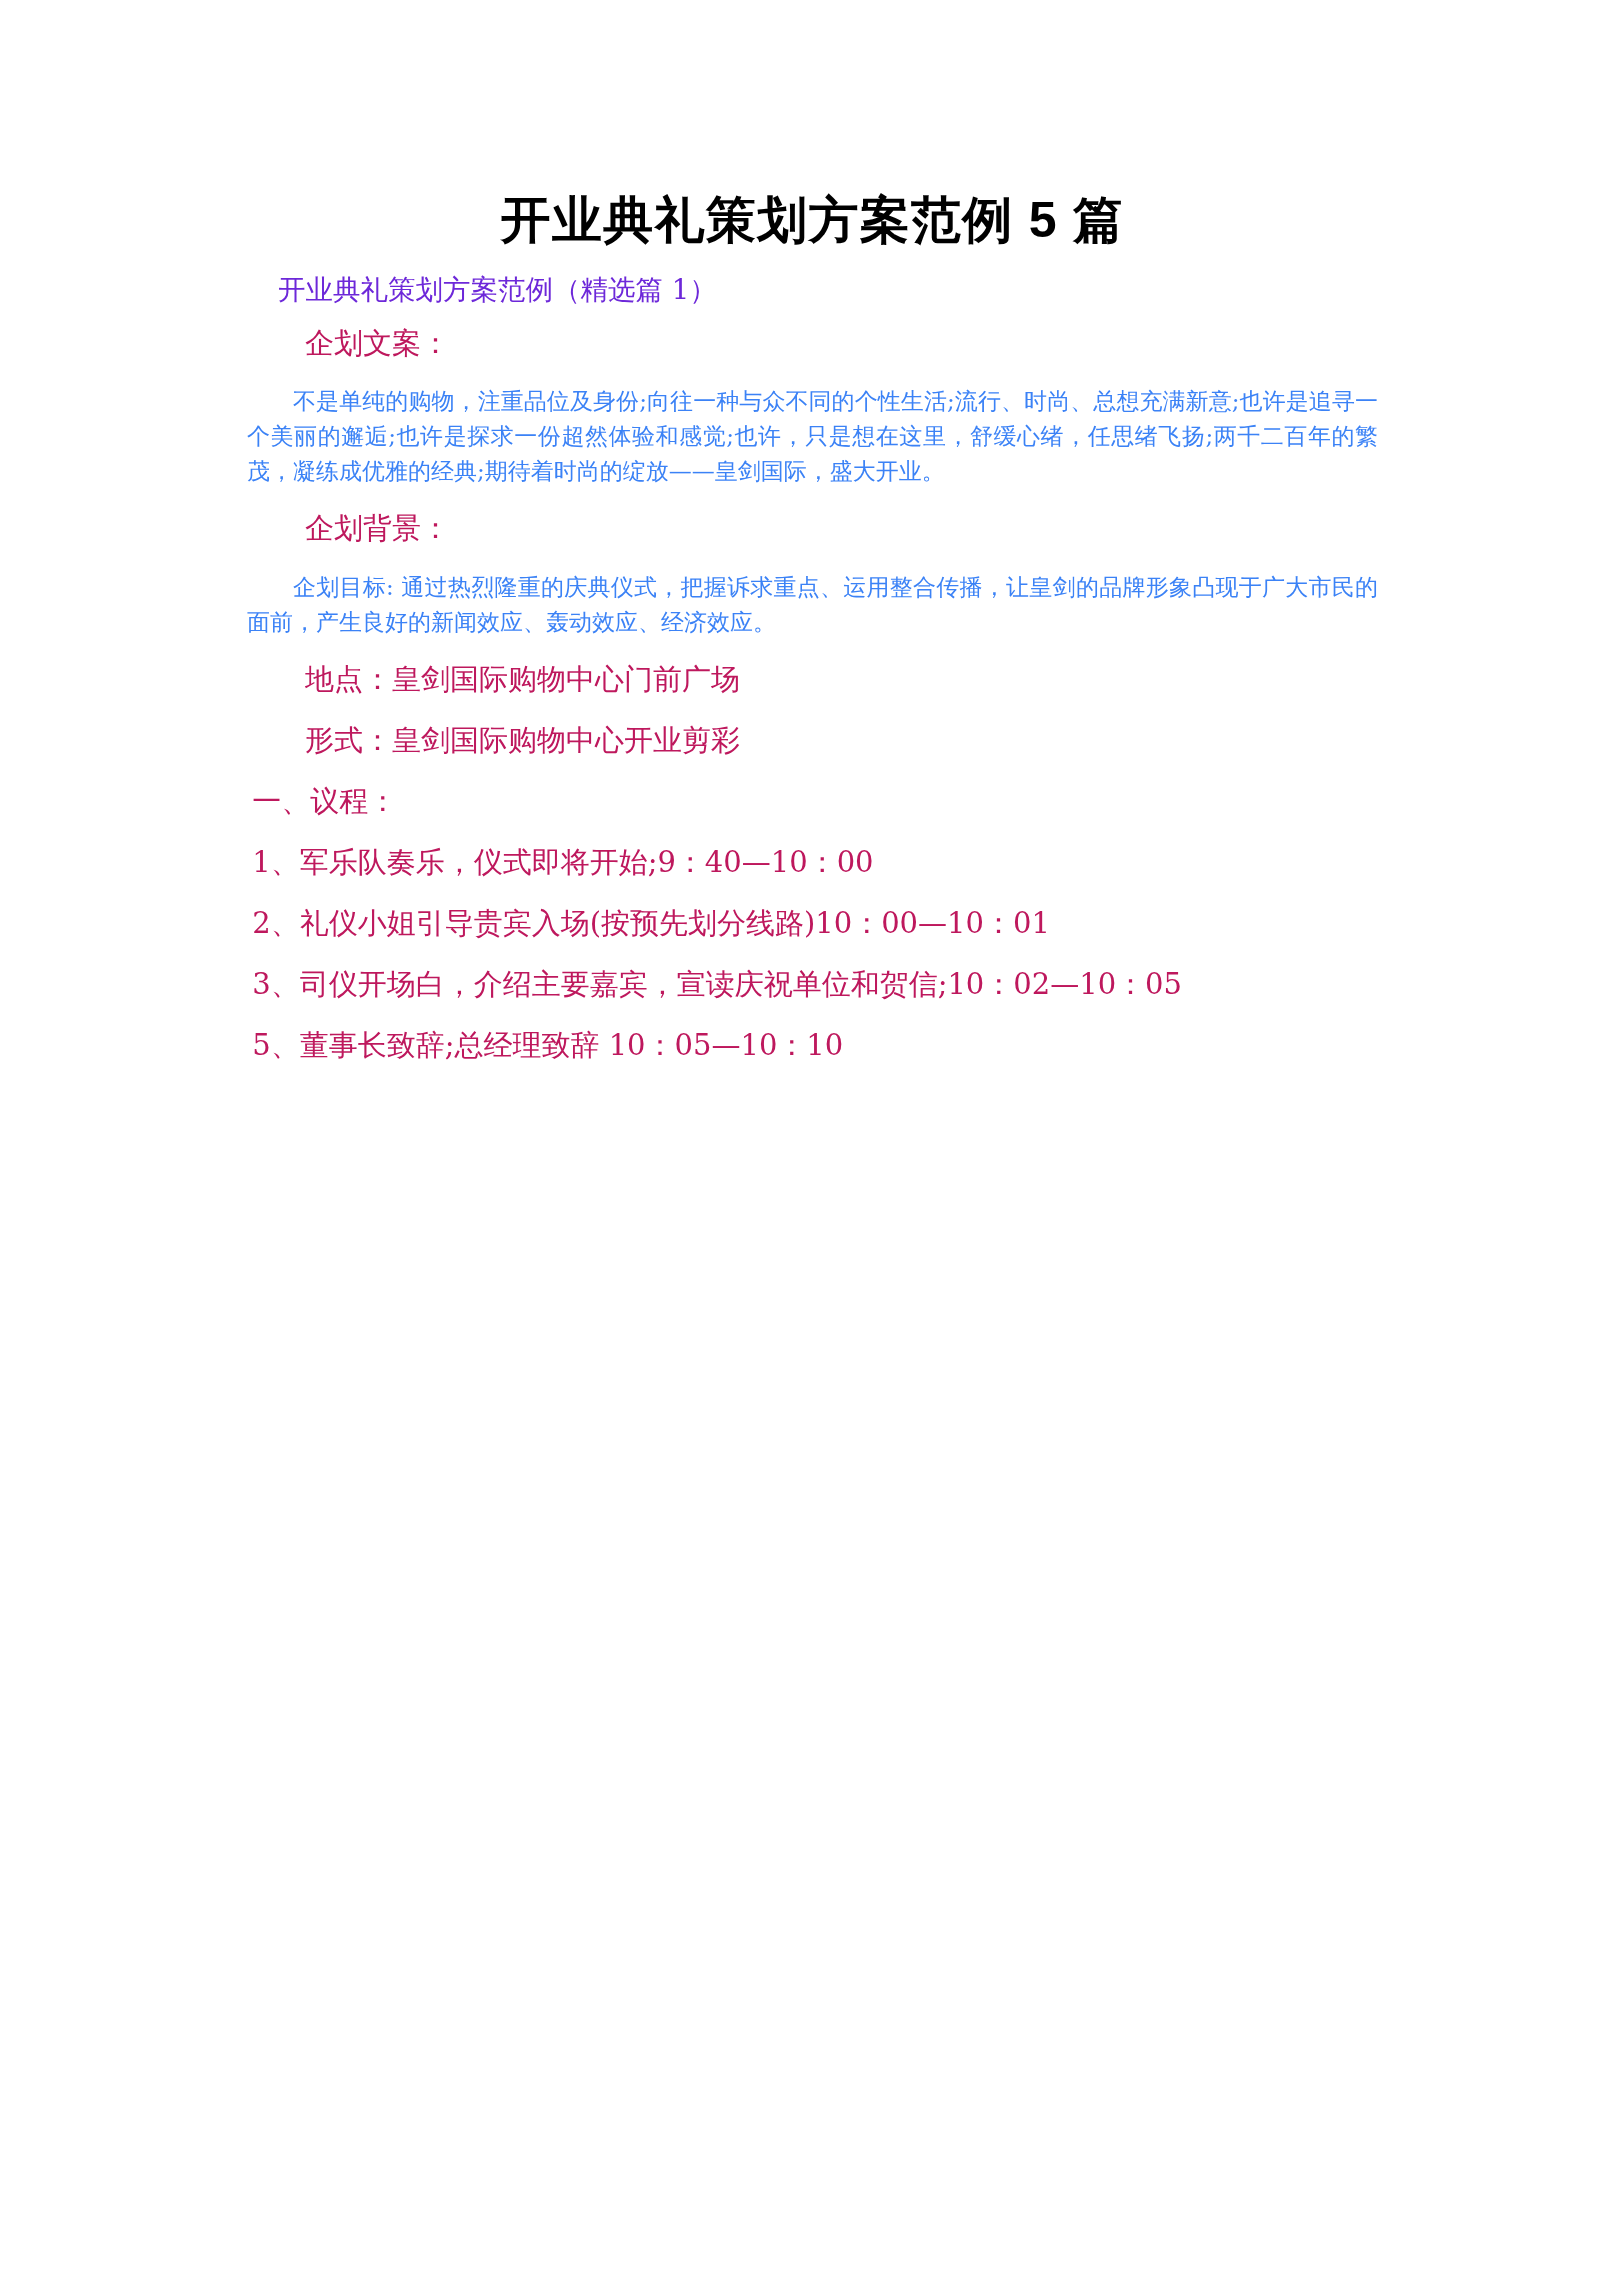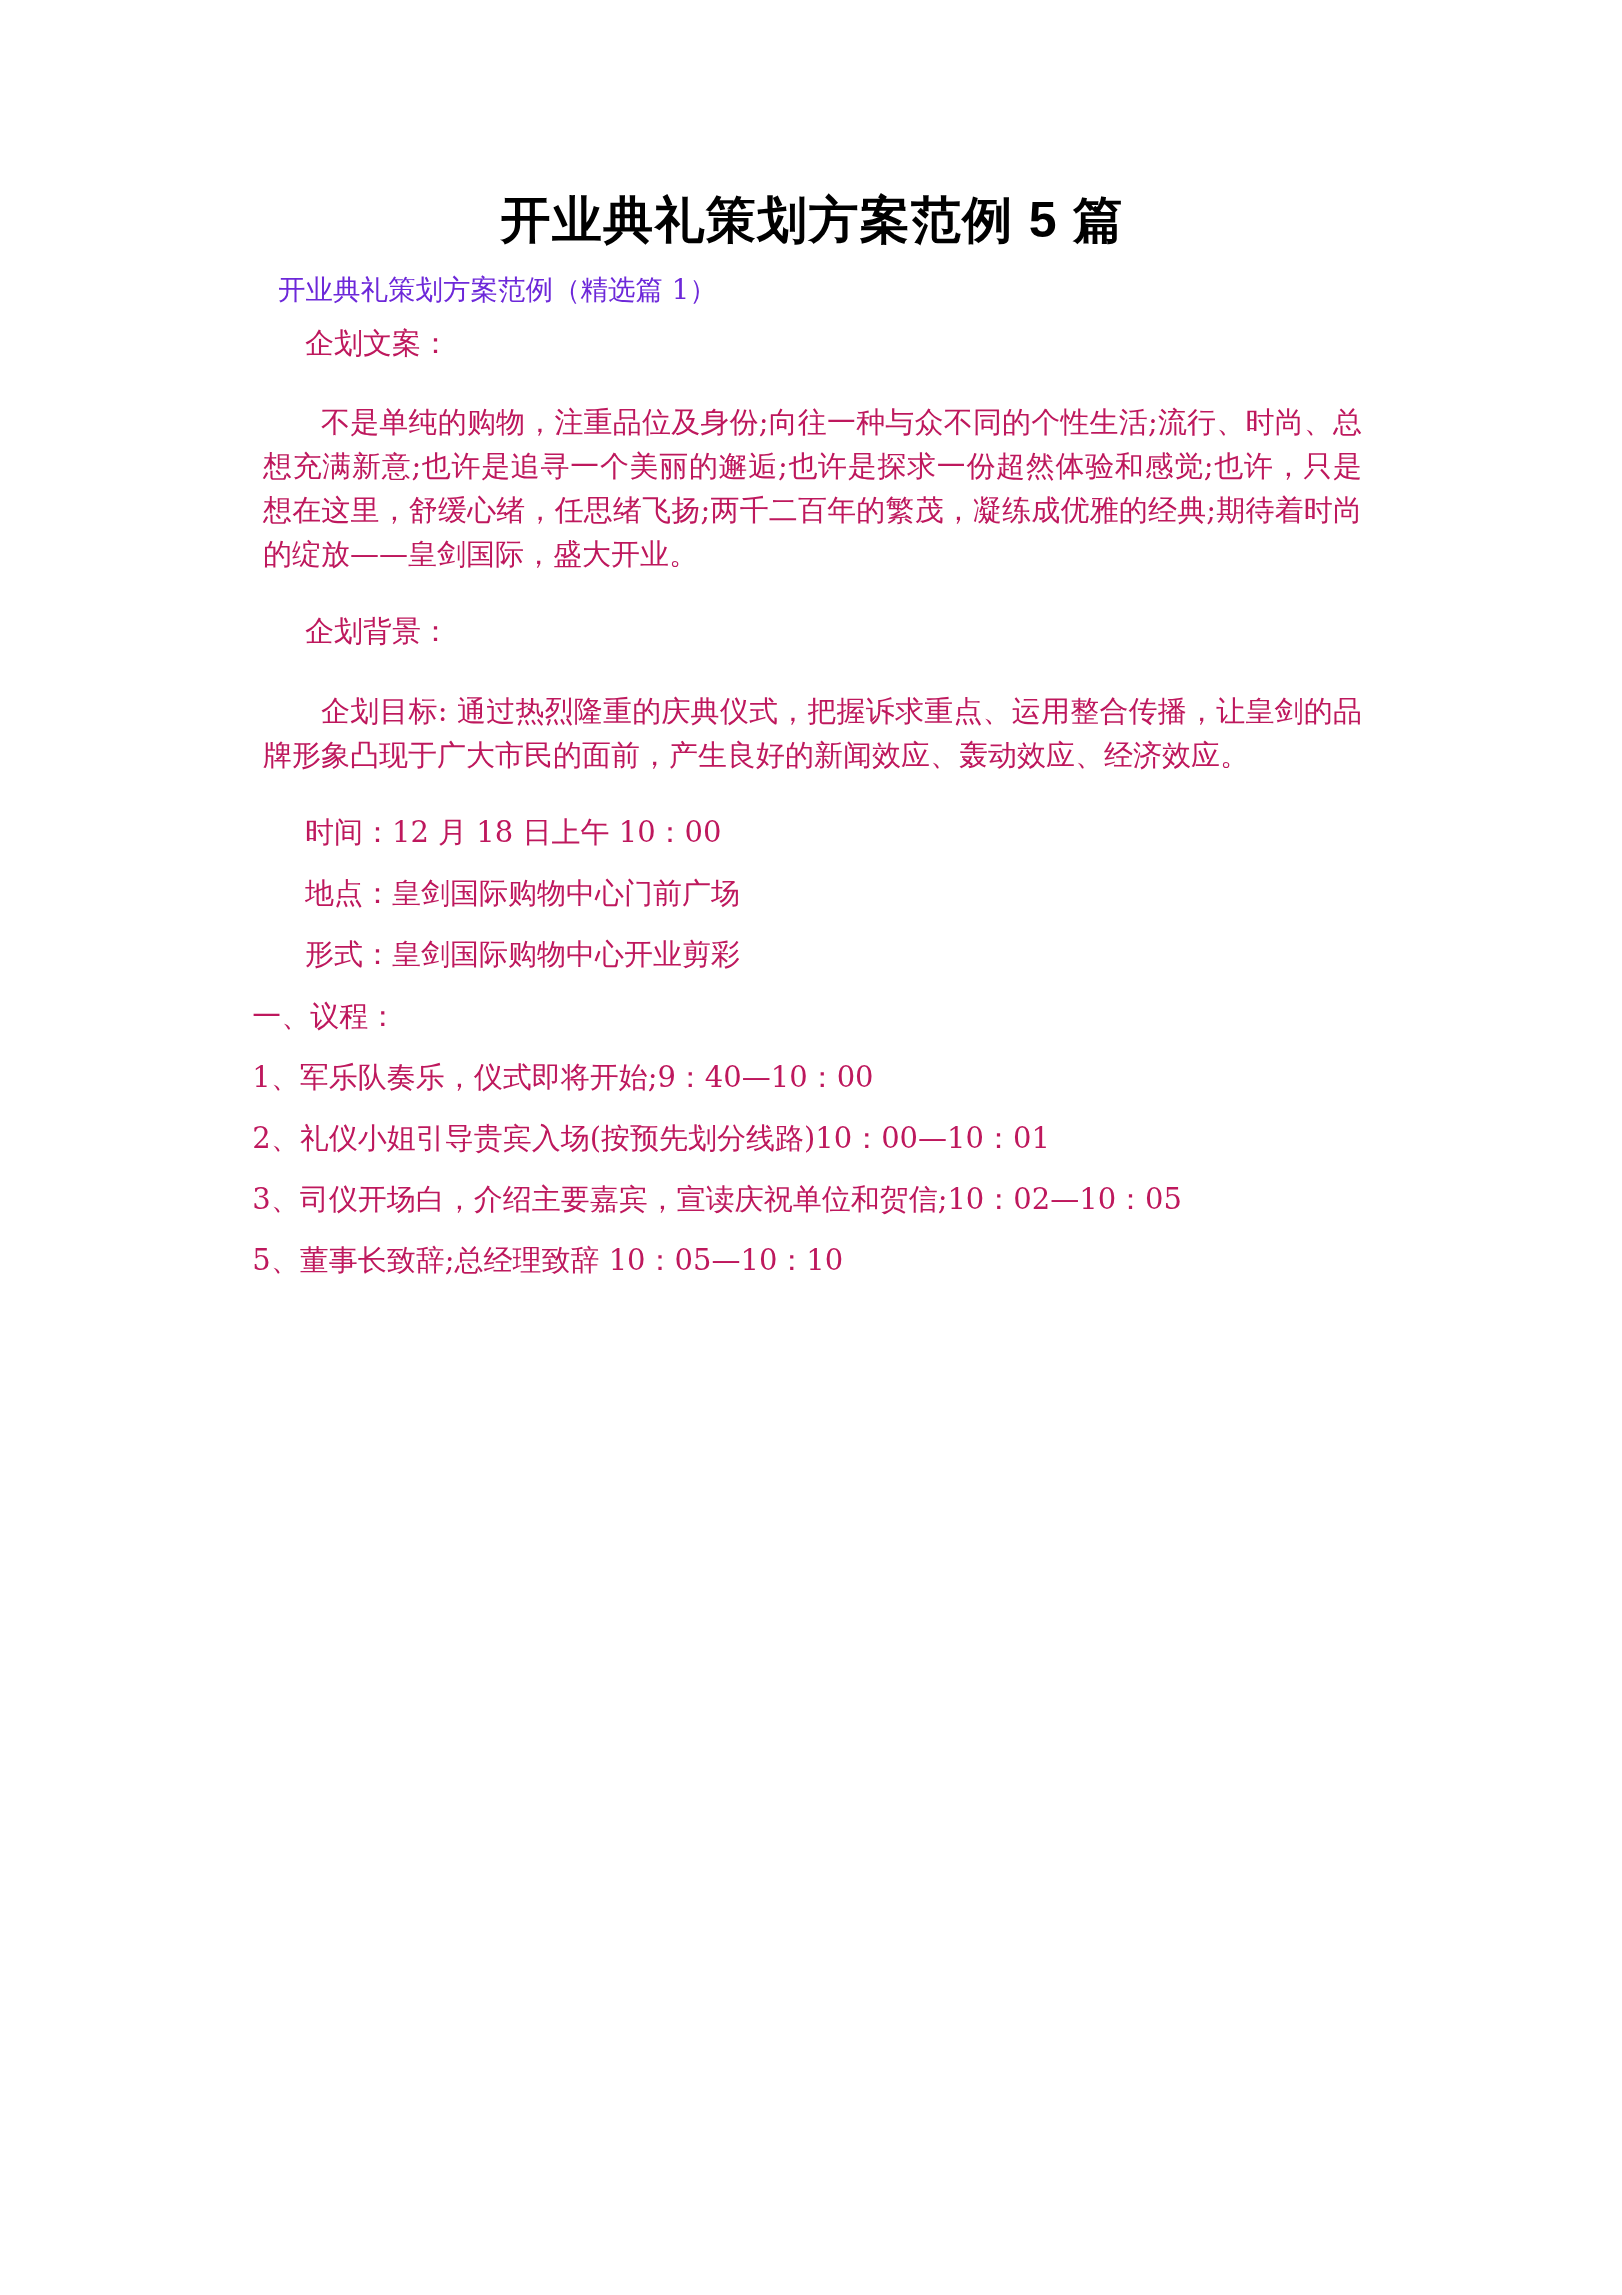--- a/index.html
+++ b/index.html
@@ -53,28 +53,28 @@
     padding-left: 31px;
     font-size: 27.5px;
     line-height: 1.0;
     letter-spacing: 0px;
     color: #6d28d9;
     text-align: left;
   }
 
   
   p.para {
-    margin: 16px;
+    margin: 0;
     padding-top: 19.6px;
-    font-size: 29px;
+    font-size: 23px;
     line-height: 1.52;
     text-align: justify;
     text-justify: inter-ideograph;
     text-indent: 2em;
-    color: #be185d;
+    color: #3b82f6;
     word-break: break-all;
   }
 
   p.line {
     margin: 0;
     padding-top: 17px;
     font-size: 29px;
     line-height: 1.52;
     text-align: left;
     text-indent: 2em;
@@ -103,21 +103,20 @@
     <p class="line">企划文案：</p>
 
     <p class="para">不是单纯的购物，注重品位及身份;向往一种与众不同的个性生活;流行、时尚、总想充满新意;也许是追寻一个美丽的邂逅;也许是探求一份超然体验和感觉;也许，只是想在这里，舒缓心绪，任思绪飞扬;两千二百年的繁茂，凝练成优雅的经典;期待着时尚的绽放——皇剑国际，盛大开业。</p>
 
     <p class="line">企划背景：</p>
 
 
     <p class="para">企划目标: 通过热烈隆重的庆典仪式，把握诉求重点、运用整合传播，让皇剑的品牌形象凸现于广大市民的面前，产生良好的新闻效应、轰动效应、经济效应。</p>
 
 
-    <p class="line">时间：12 月 18 日上午 10：00</p>
 
     <p class="line">地点：皇剑国际购物中心门前广场</p>
 
     <p class="line">形式：皇剑国际购物中心开业剪彩</p>
 
 
     <p class="line noindent">一、议程：</p>
 
     <p class="line noindent">1、军乐队奏乐，仪式即将开始;9：40—10：00</p>
 

